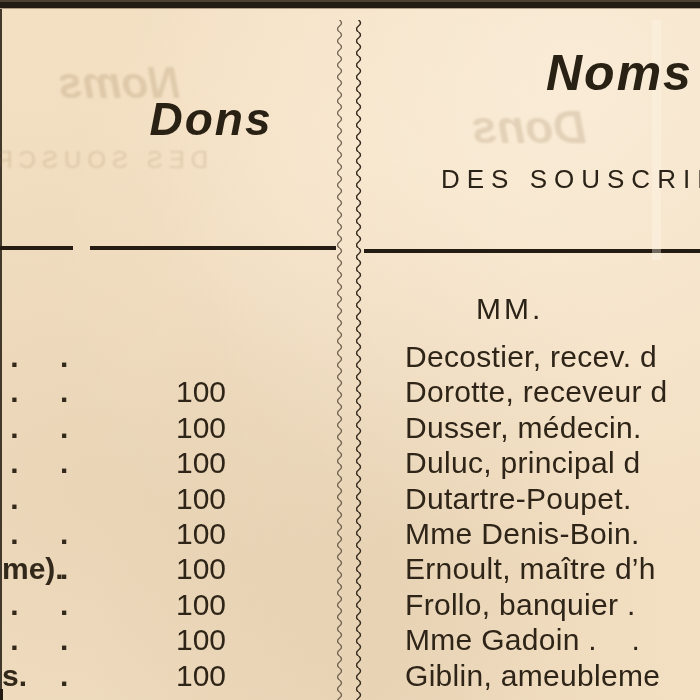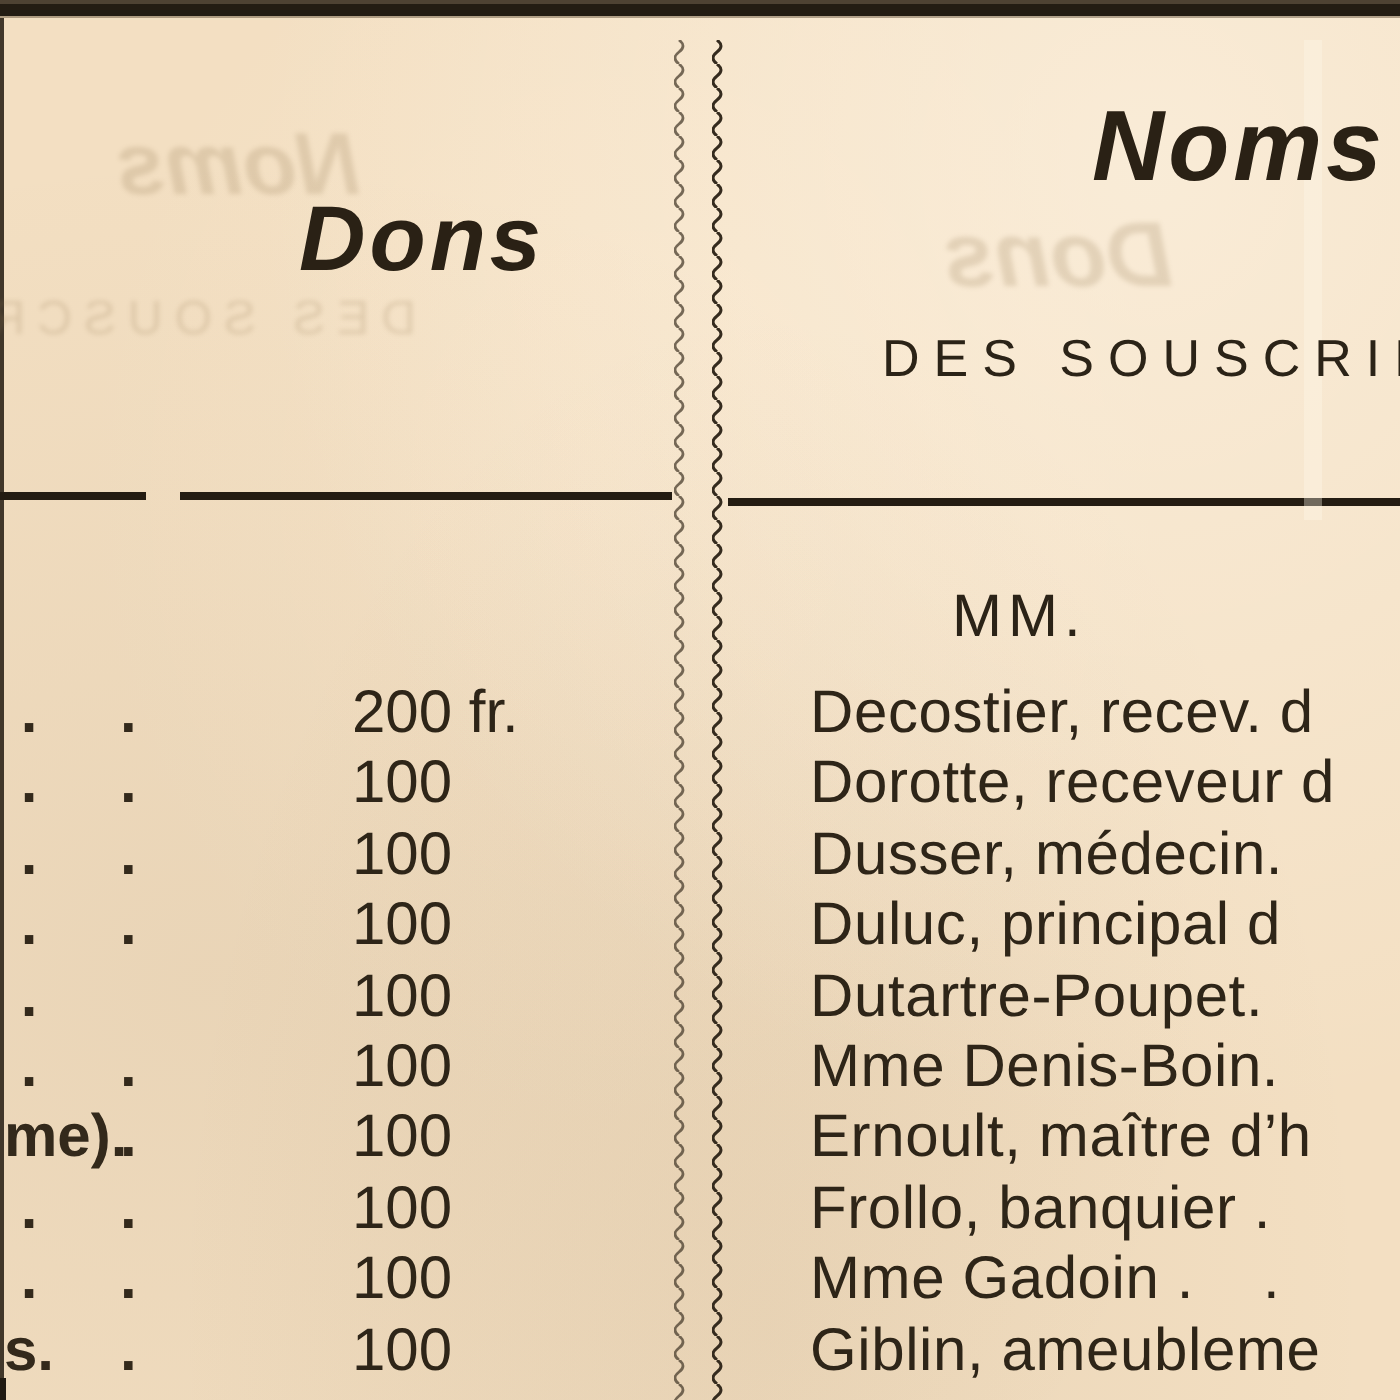--- a/index.html
+++ b/index.html
@@ -86,21 +86,20 @@
 
   <div class="script dons-label">Dons</div>
   <div class="script noms-label">Noms</div>
   <div class="souscripteurs-label">DES SOUSCRIPTE</div>
   <div class="mm-label">MM.</div>
 
   <div class="rows">
     <div class="row">
       <span class="frag frag-a"> .</span>
       <span class="frag frag-b">.</span>
-      <span class="don">200 fr.</span>
       <span class="name">Decostier, recev. d</span>
     </div>
     <div class="row">
       <span class="frag frag-a"> .</span>
       <span class="frag frag-b">.</span>
       <span class="don">100</span>
       <span class="name">Dorotte, receveur d</span>
     </div>
     <div class="row">
       <span class="frag frag-a"> .</span>

